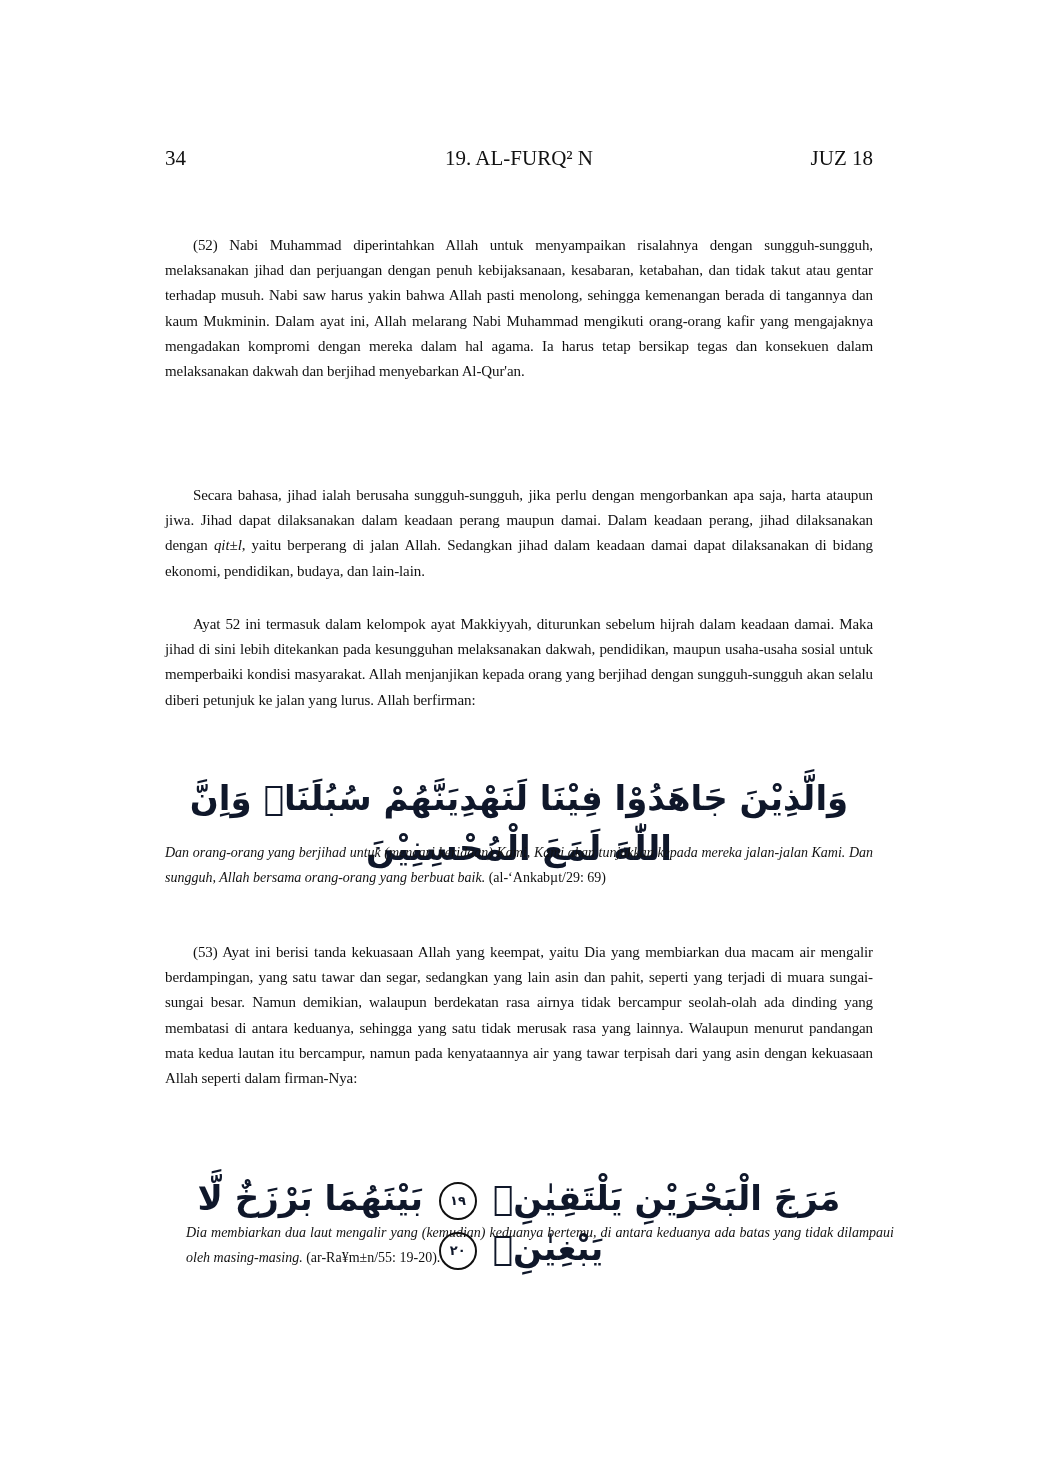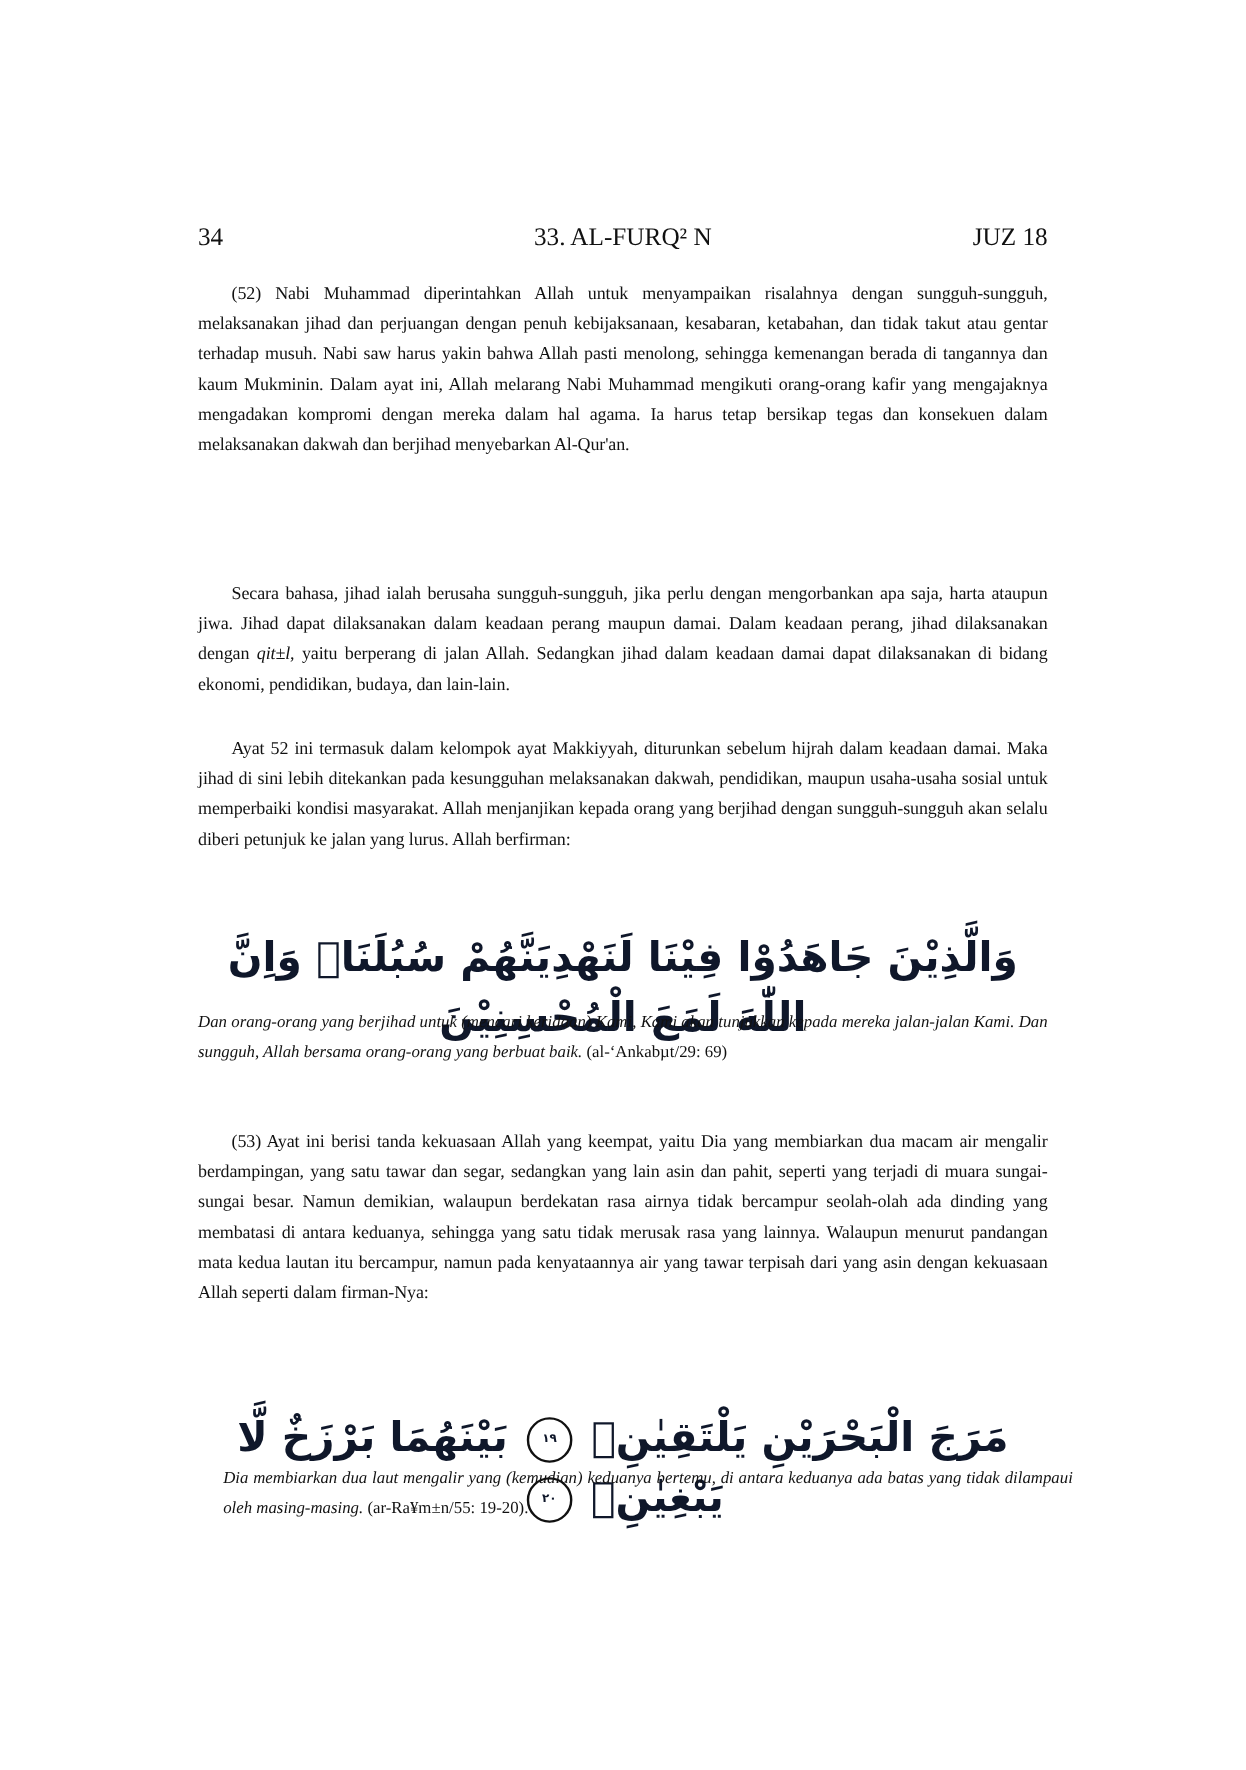--- a/index.html
+++ b/index.html
@@ -22,21 +22,20 @@
       width: 708px;
     }
     .running-header {
       position: absolute;
       top: 143px;
       left: 0;
       width: 708px;
       height: 30px;
       font-size: 21px;
       line-height: 30px;
-      margin-top: 39px;
     }
     .rh-page {
       position: absolute;
       left: 0;
       top: 0;
     }
     .rh-title {
       position: absolute;
       left: 0;
       width: 708px;
@@ -75,21 +74,21 @@
       font-weight: bold;
     }
     .arabic-1 { top: 773px; }
     .arabic-2 { top: 1173px; }
     .ayah-marker {
       display: inline-block;
       width: 34px;
       height: 34px;
       border: 2.5px solid #111;
       border-radius: 50%;
-      font-size: 10px;
+      font-size: 13px;
       line-height: 34px;
       text-align: center;
       vertical-align: middle;
       margin: 0 4px;
       direction: ltr;
     }
     .translation {
       position: absolute;
       left: 0;
       width: 708px;
@@ -103,21 +102,21 @@
     .tr-2 { top: 1220px; margin-left: 21px; }
     .p53 { top: 940px; }
   </style>
 </head>
 <body>
 
 <div class="page">
 
   <div class="running-header">
     <span class="rh-page">34</span>
-    <span class="rh-title">33. AL-FURQ² N</span>
+    <span class="rh-title">19. AL-FURQ² N</span>
     <span class="rh-juz">JUZ 18</span>
   </div>
 
   <p class="body-text indent p52">(52) Nabi Muhammad diperintahkan Allah untuk menyampaikan risalahnya dengan sungguh-sungguh, melaksanakan jihad dan perjuangan dengan penuh kebijaksanaan, kesabaran, ketabahan, dan tidak takut atau gentar terhadap musuh. Nabi saw harus yakin bahwa Allah pasti menolong, sehingga kemenangan berada di tangannya dan kaum Mukminin. Dalam ayat ini, Allah melarang Nabi Muhammad mengikuti orang-orang kafir yang mengajaknya mengadakan kompromi dengan mereka dalam hal agama. Ia harus tetap bersikap tegas dan konsekuen dalam melaksanakan dakwah dan berjihad menyebarkan Al-Qur'an.</p>
 
   <p class="body-text indent p-jihad"><span>Secara bahasa, jihad ialah berusaha sungguh-sungguh, jika perlu dengan mengorbankan apa saja, harta ataupun jiwa. Jihad dapat dilaksanakan dalam keadaan perang maupun damai. Dalam keadaan perang, jihad dilaksanakan dengan </span><i>qit±l</i><span>, yaitu berperang di jalan Allah. Sedangkan jihad dalam keadaan damai dapat dilaksanakan di bidang ekonomi, pendidikan, budaya, dan lain-lain.</span></p>
 
   <p class="body-text indent p-ayat52">Ayat 52 ini termasuk dalam kelompok ayat Makkiyyah, diturunkan sebelum hijrah dalam keadaan damai. Maka jihad di sini lebih ditekankan pada kesungguhan melaksanakan dakwah, pendidikan, maupun usaha-usaha sosial untuk memperbaiki kondisi masyarakat. Allah menjanjikan kepada orang yang berjihad dengan sungguh-sungguh akan selalu diberi petunjuk ke jalan yang lurus. Allah berfirman:</p>
 
   <div class="arabic arabic-1">وَالَّذِيْنَ جَاهَدُوْا فِيْنَا لَنَهْدِيَنَّهُمْ سُبُلَنَاۗ وَاِنَّ اللّٰهَ لَمَعَ الْمُحْسِنِيْنَ</div>

